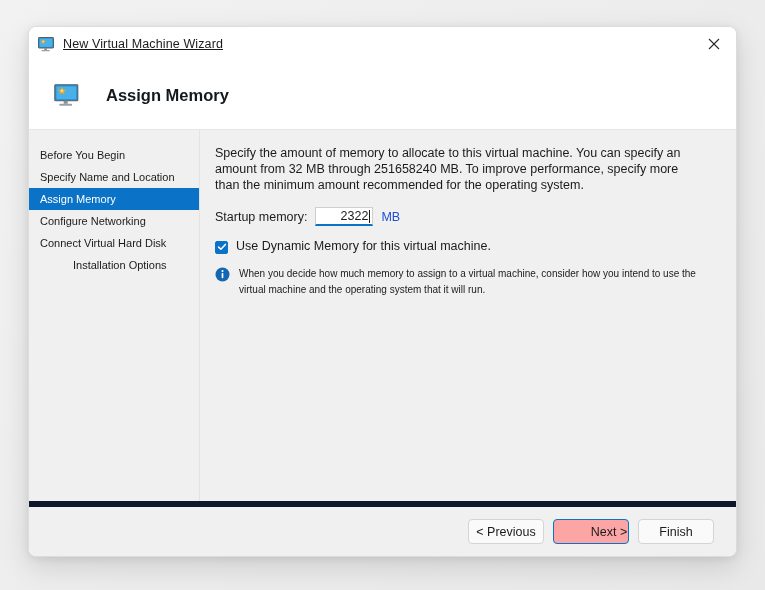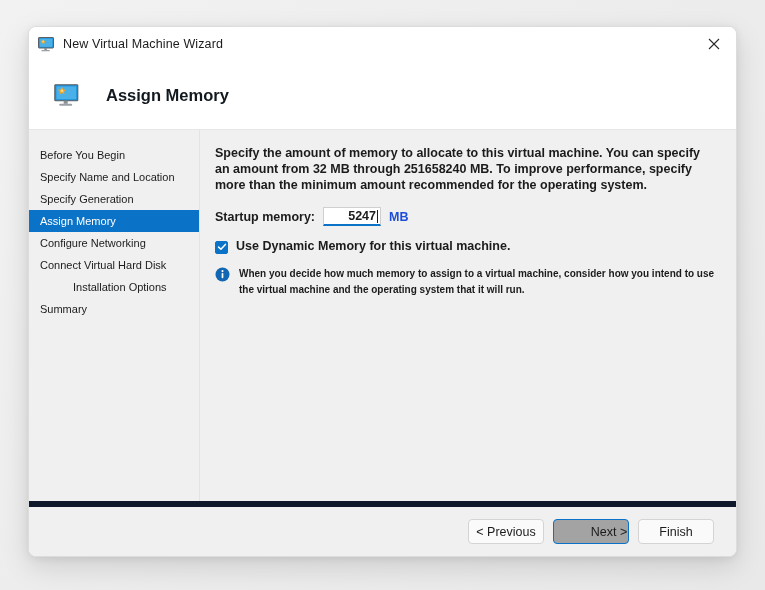--- a/index.html
+++ b/index.html
@@ -49,20 +49,21 @@
     margin-left: 9px;
     margin-right: 8px;
     width: 17px;
     height: 15px;
     flex: none;
   }
   #title-bar-text {
     font-size: 12.5px;
     color: #1b1b1b;
     letter-spacing: 0.01em;
+    text-decoration: underline;
   }
   #close-button {
     position: absolute;
     right: 0;
     top: 0;
     width: 45px;
     height: 34px;
     display: flex;
     align-items: center;
     justify-content: center;
@@ -120,21 +121,20 @@
   .sidebar-item.selected {
     background: #0a73c8;
     color: #ffffff;
   }
 
   #content-pane {
     flex: 1 1 auto;
     padding: 15px 16px 0 15px;
     box-sizing: border-box;
     min-width: 0;
-    font-weight: bold;
   }
 
   #intro-paragraph {
     font-size: 12.5px;
     color: #1b1b1b;
     line-height: 16.2px;
     margin: 0 0 12px 0;
     max-width: 490px;
   }
 
@@ -245,21 +245,21 @@
     font-size: 12.5px;
     color: #1b1b1b;
     cursor: default;
     padding: 0;
     display: flex;
     align-items: center;
     justify-content: center;
   }
   .footer-button.default {
     border: 1.6px solid #0a73c8;
-    background: #a3a3a3;
+    background: #fca5a5;
     padding-left: 36px;
   }
 </style>
 </head>
 <body>
 
 <div id="desktop-backdrop"></div>
 
 <div id="wizard-window">
 
@@ -295,36 +295,34 @@
       </svg>
     </span>
     <div id="page-title">Assign Memory</div>
   </div>
 
   <div id="wizard-body">
 
     <div id="sidebar">
       <div class="sidebar-item">Before You Begin</div>
       <div class="sidebar-item">Specify Name and Location</div>
-      <div class="sidebar-item">Specify Generation</div>
       <div class="sidebar-item selected">Assign Memory</div>
       <div class="sidebar-item">Configure Networking</div>
       <div class="sidebar-item">Connect Virtual Hard Disk</div>
       <div class="sidebar-item indented">Installation Options</div>
-      <div class="sidebar-item">Summary</div>
     </div>
 
     <div id="content-pane">
 
       <p id="intro-paragraph">Specify the amount of memory to allocate to this virtual machine. You can specify an amount from 32 MB through 251658240 MB. To improve performance, specify more than the minimum amount recommended for the operating system.</p>
 
       <div id="startup-memory-row">
         <span id="startup-memory-label">Startup memory:</span>
         <div id="startup-memory-field">
-          <span id="startup-memory-value">5247</span>
+          <span id="startup-memory-value">2322</span>
           <span id="text-caret"></span>
         </div>
         <span id="memory-unit-label">MB</span>
       </div>
 
       <div id="dynamic-memory-row">
         <span id="dynamic-memory-checkbox">
           <svg width="10" height="10" viewBox="0 0 10 10">
             <path d="M1.6 5.1 L3.9 7.3 L8.4 2.4" fill="none" stroke="#ffffff" stroke-width="1.5" stroke-linecap="round" stroke-linejoin="round"></path>
           </svg>

